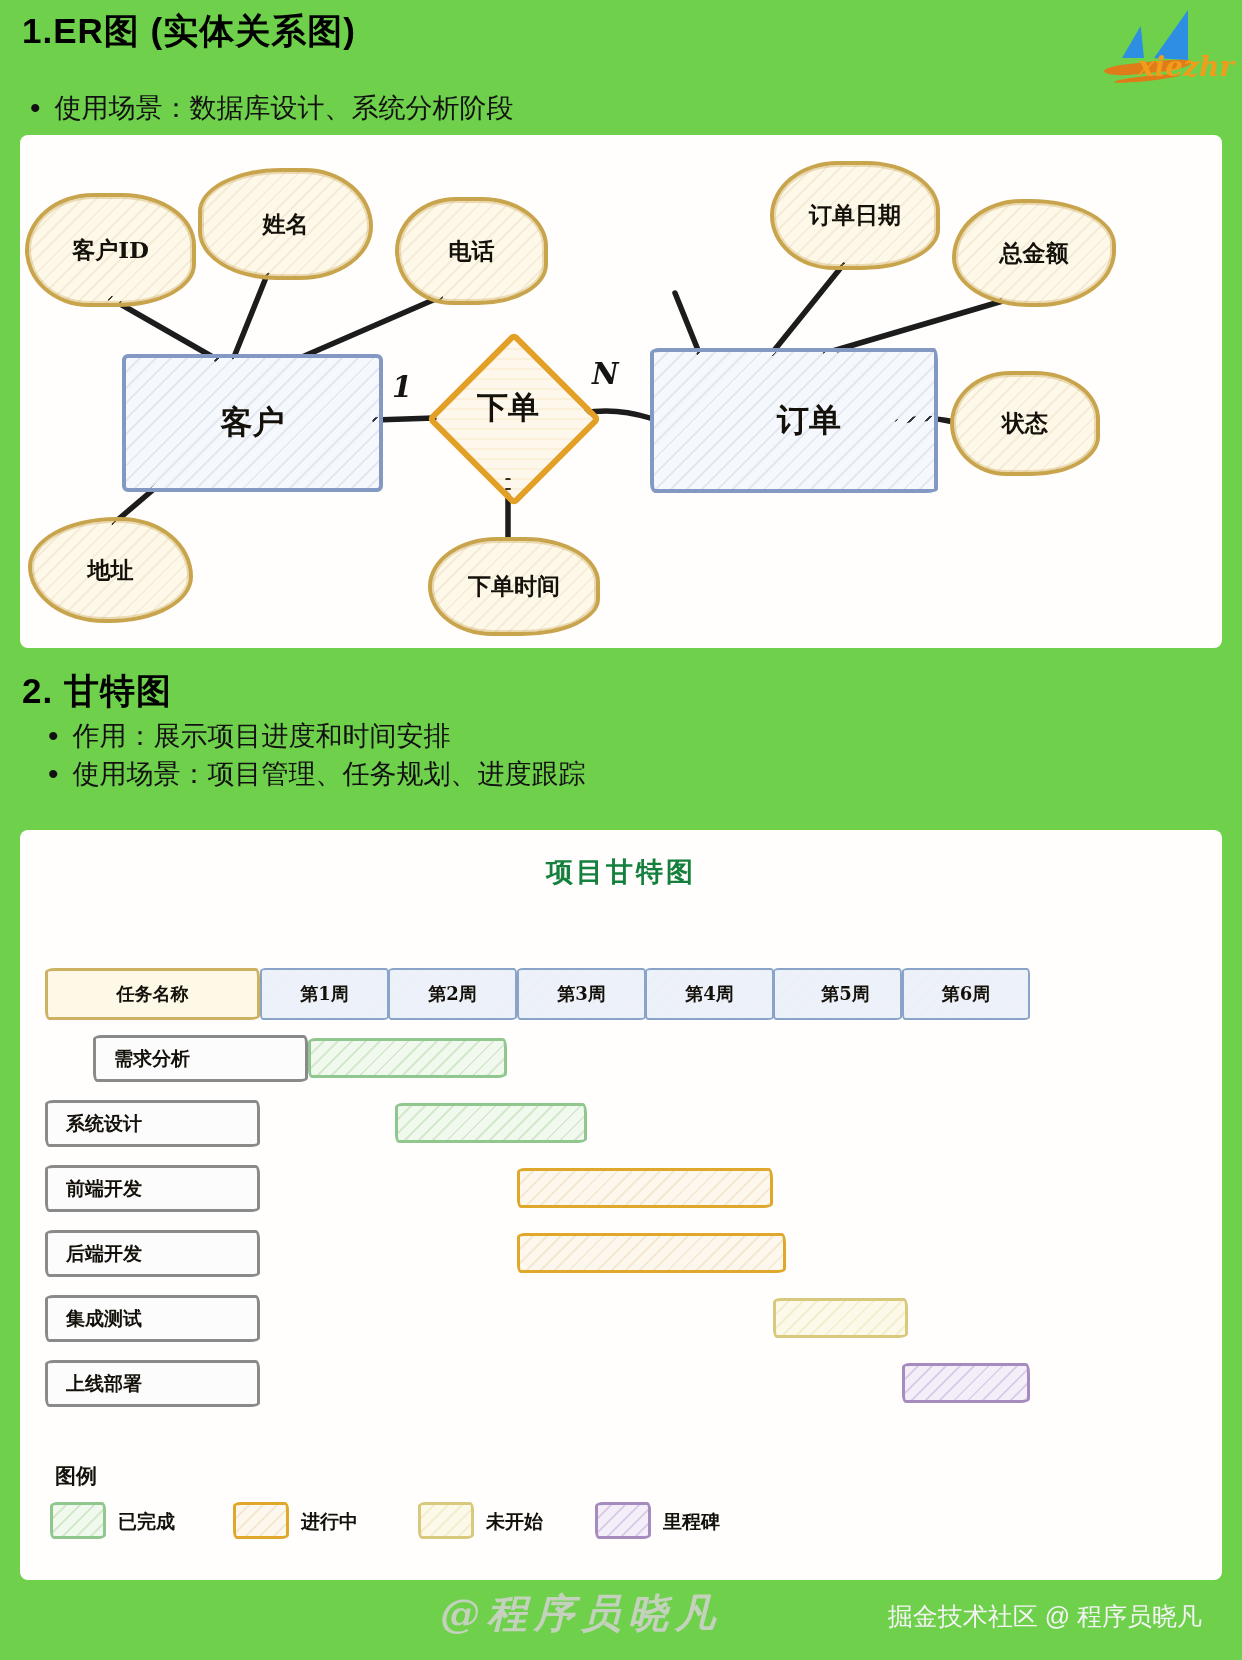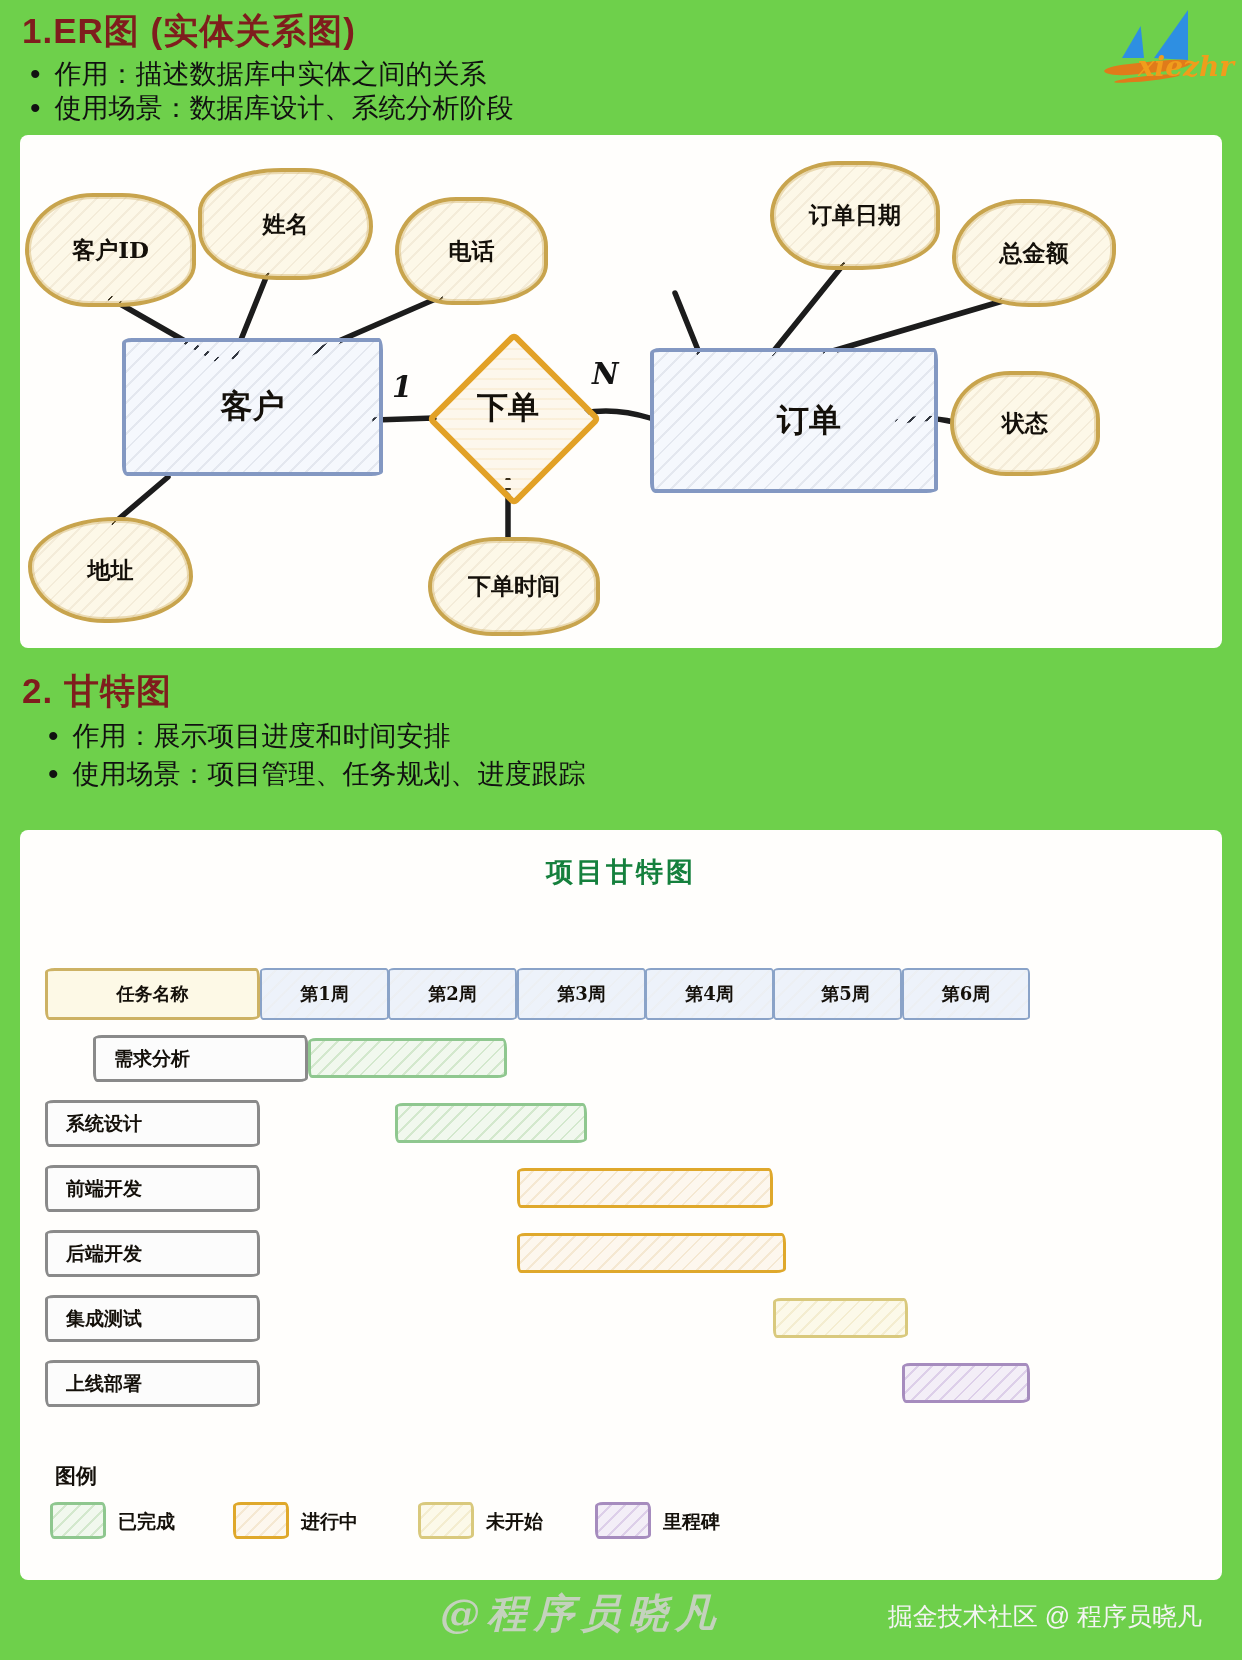--- a/index.html
+++ b/index.html
@@ -1,21 +1,21 @@
 <!DOCTYPE html>
 <html><head>
 <meta charset="utf-8">
 <style>
   html,body{margin:0;padding:0;}
   body{width:1242px;height:1660px;position:relative;overflow:hidden;
        font-family:"Liberation Sans", sans-serif;}
   .page{position:absolute;inset:0;background:#6ed04b;}
 
   
-  .sec-title{position:absolute;left:22px;color:#7f1d1d;font-weight:bold;
+  .sec-title{position:absolute;left:22px;color:#000000;font-weight:bold;
              font-size:35px;letter-spacing:1px;}
   .bullet-line{position:absolute;color:#111;font-size:27px;display:flex;align-items:center;}
   .bullet-line::before{content:"•";font-size:30px;margin-right:14px;line-height:1;}
 
   
   .logo{position:absolute;left:1078px;top:4px;width:156px;height:84px;}
   .sail-big{position:absolute;left:76px;top:6px;width:34px;height:50px;background:#2e8fe2;
             clip-path:polygon(100% 0,100% 100%,0 96%);}
   .sail-small{position:absolute;left:44px;top:22px;width:22px;height:32px;background:#2e8fe2;
             clip-path:polygon(85% 0,100% 100%,0 100%);}
@@ -88,21 +88,20 @@
       font-style:italic;font-weight:bold;font-size:40px;letter-spacing:7px;
       color:rgba(205,209,202,.9);}
   .wm-right{position:absolute;right:40px;top:1600px;font-size:25px;color:#f4f4f4;}
 </style>
 </head>
 <body>
 
 <div class="page">
 
   <div class="sec-title" style="top:8px;">1.ER图 (实体关系图)</div>
-  <div class="bullet-line" style="left:30px;top:56px;">作用：描述数据库中实体之间的关系</div>
   <div class="bullet-line" style="left:30px;top:90px;">使用场景：数据库设计、系统分析阶段</div>
 
   <div class="logo">
     <div class="sail-big"></div>
     <div class="sail-small"></div>
     <div class="hull"></div>
     <div class="hull2"></div>
     <div class="logo-text">xiezhr</div>
   </div>
 
@@ -141,21 +140,21 @@
     <div class="attr-ellipse" style="left:930px;top:236px;width:142px;height:97px;">
       <span>状态</span>
       </div>
     <div class="attr-ellipse" style="left:8px;top:382px;width:157px;height:98px;border-radius:55% 45% 52% 48%/48% 58% 45% 55%;">
       <span>地址</span>
       </div>
     <div class="attr-ellipse" style="left:408px;top:402px;width:164px;height:91px;">
       <span>下单时间</span>
       </div>
 
-    <div class="entity-rect" style="left:102px;top:203px;width:253px;height:130px;">
+    <div class="entity-rect" style="left:102px;top:219px;width:253px;height:130px;border-radius:6px;">
       <span>客户</span>
       </div>
     <div class="entity-rect" style="left:630px;top:213px;width:250px;height:137px;padding-left:30px;">
       <span>订单</span>
       </div>
 
     <div class="rel-diamond"></div>
     <div class="rel-label">下单</div>
     <div class="cardinality" style="left:372px;top:235px;">1</div>
     <div class="cardinality" style="left:572px;top:222px;">N</div>

